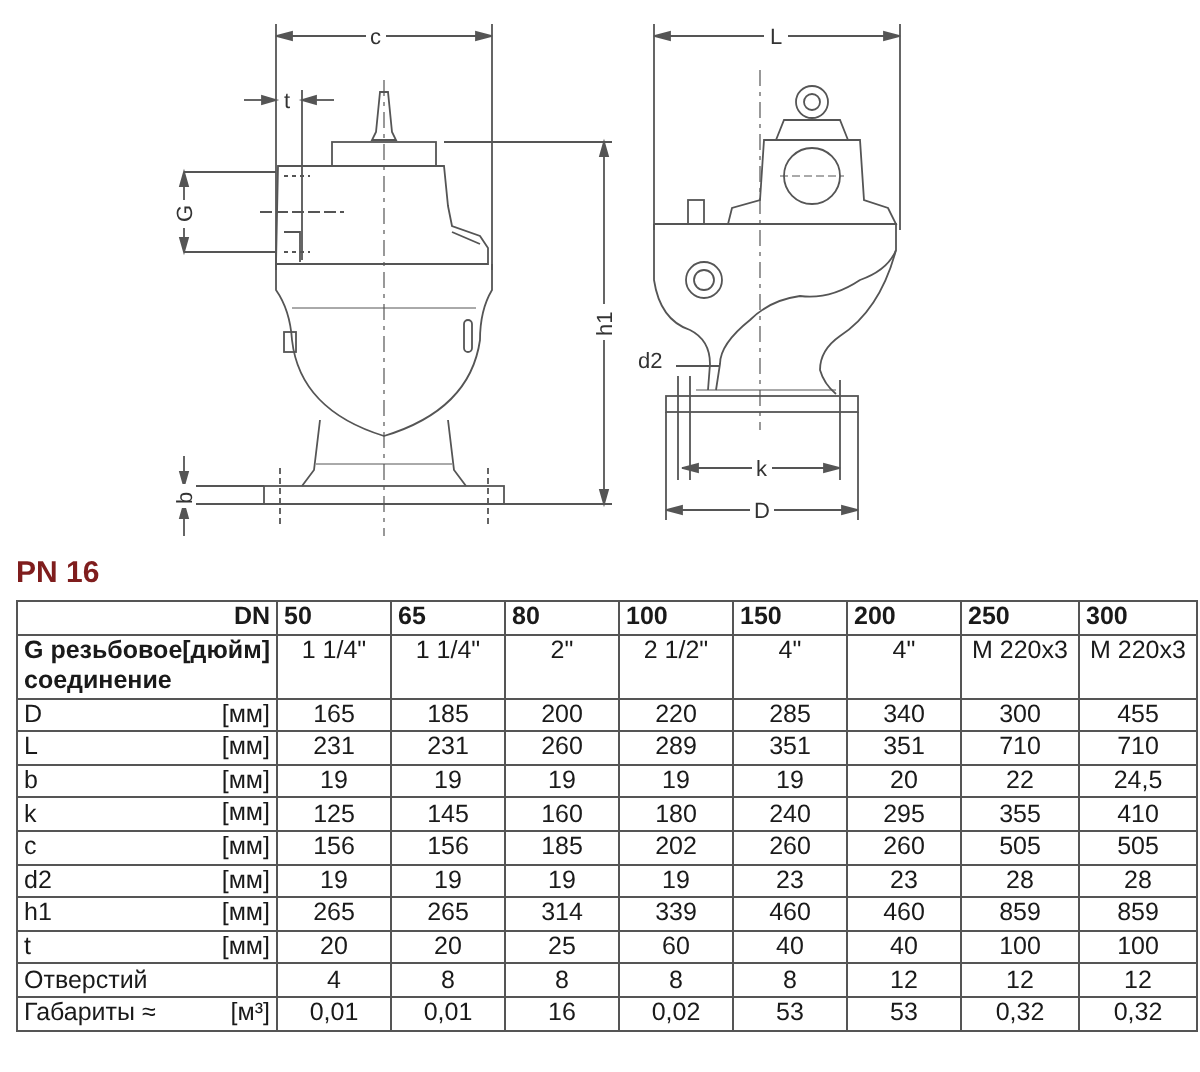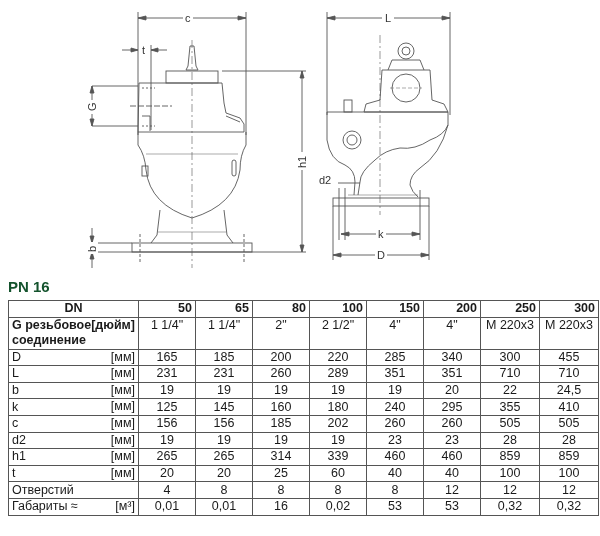--- a/index.html
+++ b/index.html
@@ -1,27 +1,27 @@
 <!DOCTYPE html>
 <html><head>
 <meta charset="utf-8">
 <style>
   html, body { margin: 0; padding: 0; background: #ffffff; }
   body { width: 600px; height: 536px; position: relative; overflow: hidden;
          font-family: "Liberation Sans", sans-serif; color: #1a1a1a; }
   .drawing { position: absolute; left: 0; top: 0; width: 600px; height: 272px; }
   .drawing svg { display: block; }
   .dim-label { font-family: "Liberation Sans", sans-serif; font-size: 11px; fill: #333; }
-  .title { position: absolute; left: 8px; top: 278px; font-size: 15px; font-weight: bold; color: #14532d; }
+  .title { position: absolute; left: 8px; top: 278px; font-size: 15px; font-weight: bold; color: #7f1d1d; }
   table.spec { position: absolute; left: 8px; top: 300px; width: 590px; border-collapse: collapse;
                table-layout: fixed; font-size: 12.5px; }
   table.spec td, table.spec th { border: 1px solid #555; padding: 0 3px; height: 15.6px; line-height: 15px;
                white-space: nowrap; overflow: hidden; }
-  table.spec th { font-weight: bold; text-align: right; }
-  table.spec th.first { text-align: center; }
+  table.spec th { font-weight: bold; text-align: left; }
+  table.spec th.first { text-align: right; }
   table.spec td.val { text-align: center; }
   .label-cell { position: relative; }
   .label-cell .unit { position: absolute; right: 3px; top: 0; margin-left: 16px; }
   .label-cell.tall { height: 31px; vertical-align: top; font-weight: bold; }
   .tall-val { vertical-align: top; }
 </style>
 </head>
 <body>
 
 <div class="drawing">

